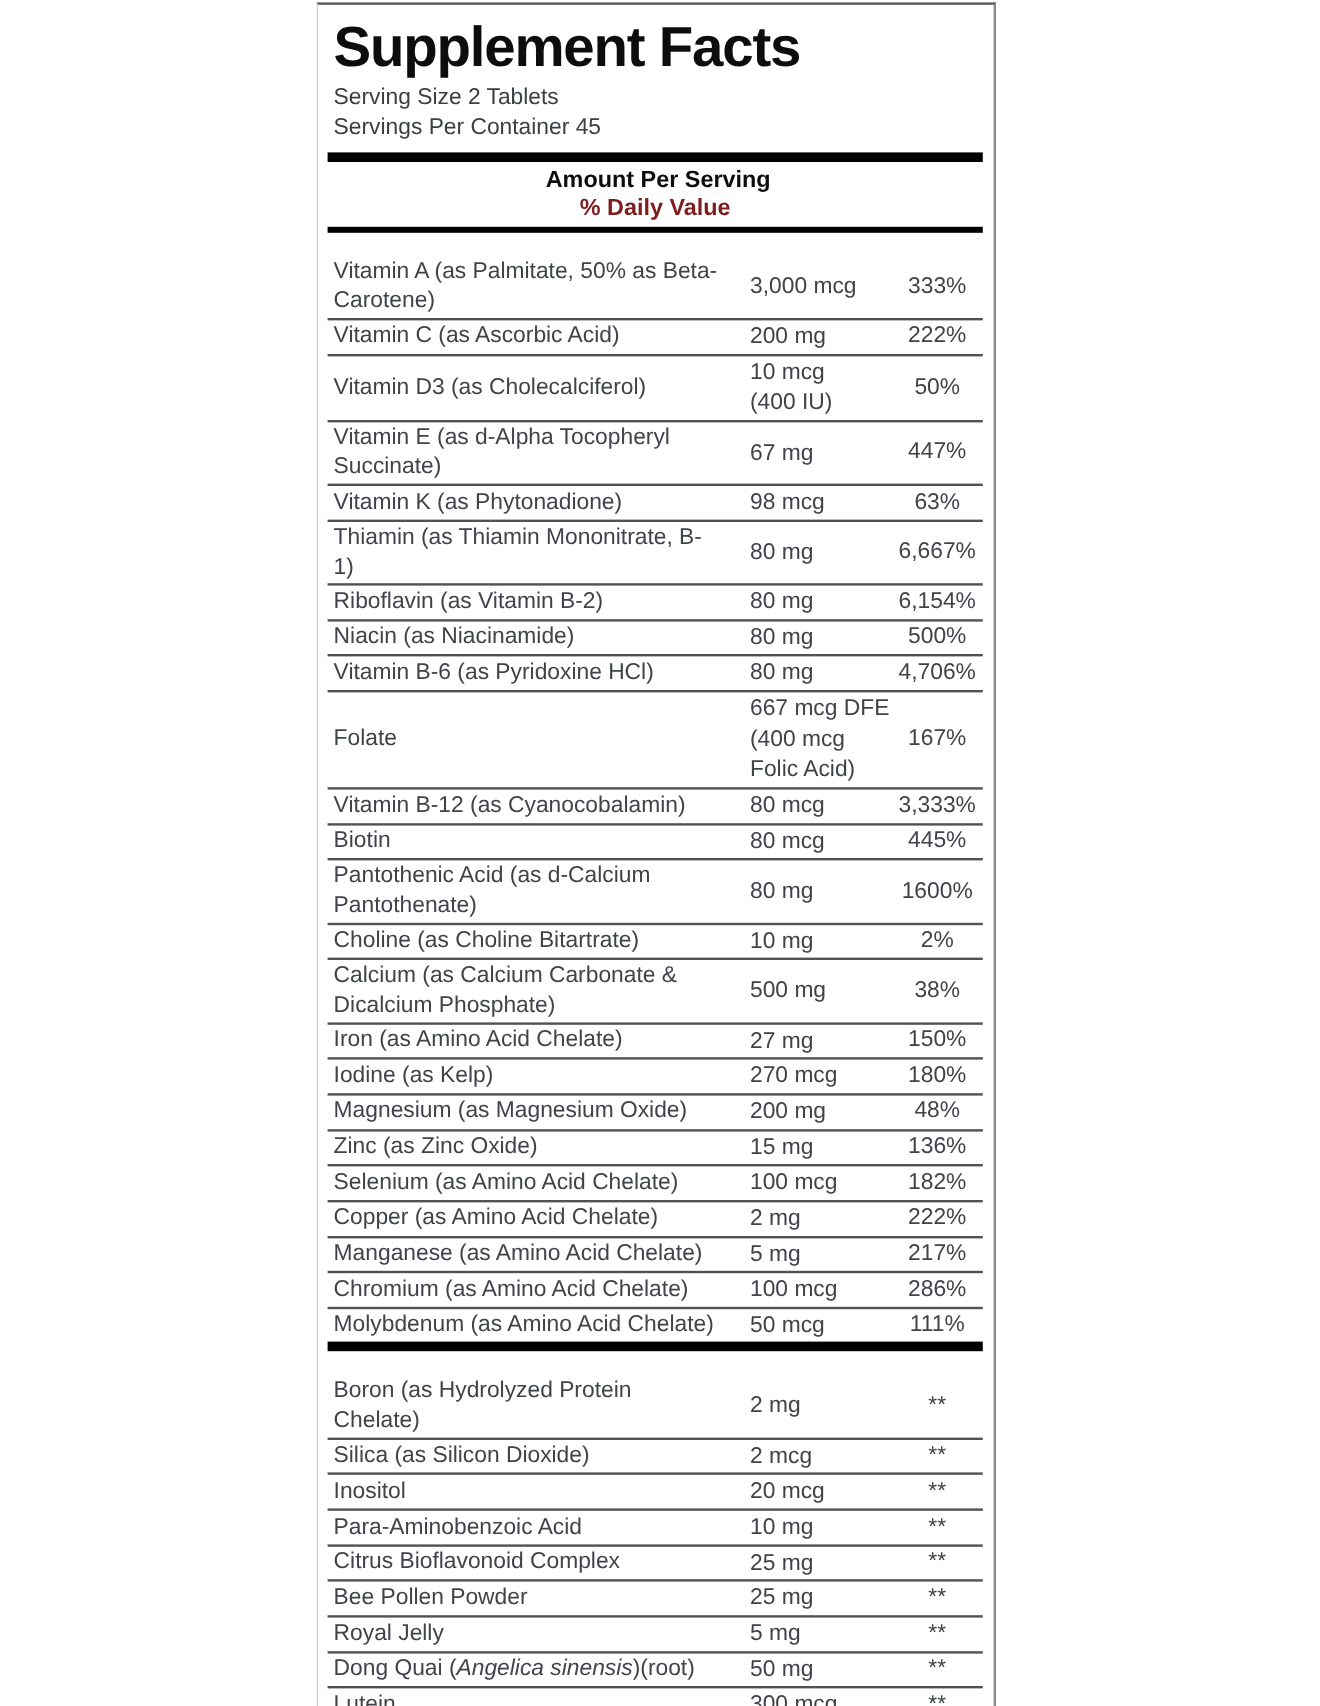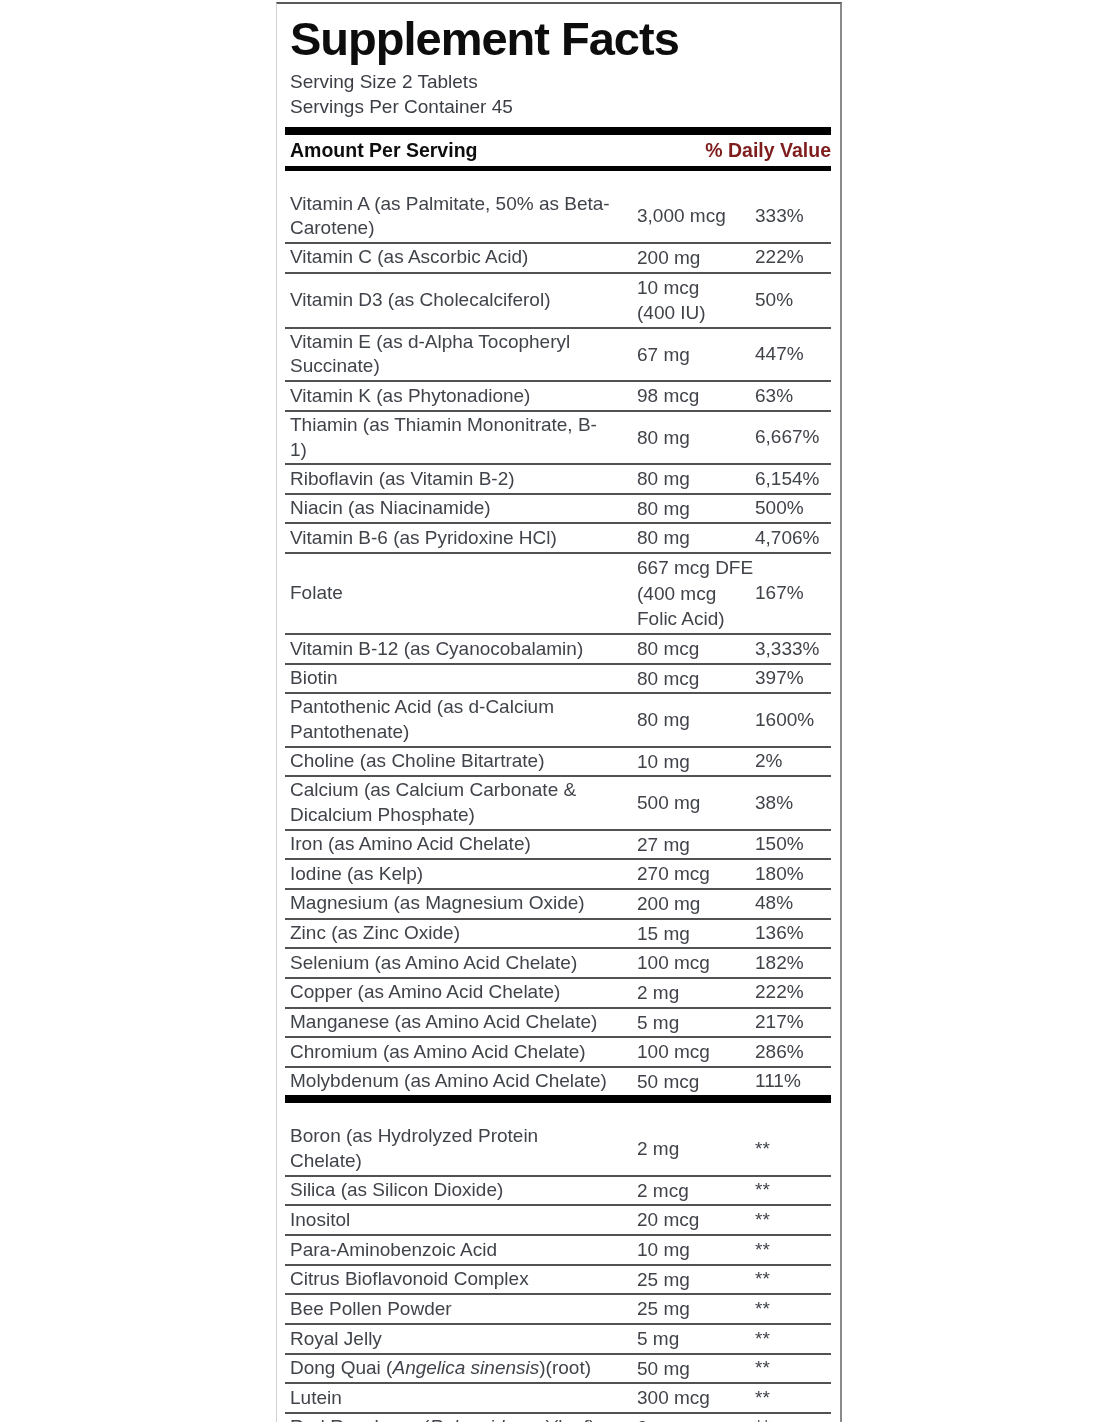--- a/index.html
+++ b/index.html
@@ -6,21 +6,21 @@
     margin: 0;
     padding: 0;
     width: 1100px;
     height: 1422px;
     background: #ffffff;
     overflow: hidden;
     font-family: "Liberation Sans", "DejaVu Sans", sans-serif;
   }
   .label-box {
     position: absolute;
-    left: 276px;
+    left: 264px;
     top: 2px;
     width: 566px;
     height: 1420px;
     box-sizing: border-box;
     border-top: 2px solid #5a5a5a;
     border-right: 2px solid #8a8a8a;
     border-left: 1px solid #d2d2d2;
     padding: 10px 9px 0 8px;
     background: #ffffff;
   }
@@ -45,20 +45,21 @@
     width: 100%;
   }
   .bar.top-bar    { height: 8px; margin-top: 7px; }
   .bar.header-bar { height: 5px; }
   .bar.section-bar{ height: 8px; }
   .bar.bottom-bar { height: 9px; }
   .header-row {
     display: flex;
     align-items: center;
     padding: 4px 0 4px 0;
+    flex-direction: column;
   }
   .header-row .h-amount {
     flex: 1;
     font-size: 19.5px;
     font-weight: bold;
     color: #0d0d0d;
     padding-left: 5px;
   }
   .header-row .h-dv {
     font-size: 19.5px;
@@ -82,21 +83,21 @@
     line-height: 1.3;
   }
   .cell-name .it { font-style: italic; }
   .cell-amount {
     width: 118px;
     white-space: pre-line;
     line-height: 1.35;
   }
   .cell-dv {
     width: 76px;
-    text-align: left;
+    text-align: center;
     line-height: 1.3;
   }
   .footnote {
     font-size: 19.5px;
     color: #3b3f45;
     padding: 7px 0 0 2px;
   }
 </style>
 </head>
 <body>
@@ -175,21 +176,21 @@
         <div class="cell-dv">167%</div>
       </div>
       <div class="row">
         <div class="cell-name"><span>Vitamin B-12 (as Cyanocobalamin)</span></div>
         <div class="cell-amount">80 mcg</div>
         <div class="cell-dv">3,333%</div>
       </div>
       <div class="row">
         <div class="cell-name"><span>Biotin</span></div>
         <div class="cell-amount">80 mcg</div>
-        <div class="cell-dv">397%</div>
+        <div class="cell-dv">445%</div>
       </div>
       <div class="row">
         <div class="cell-name"><span>Pantothenic Acid (as d-Calcium
 Pantothenate)</span></div>
         <div class="cell-amount">80 mg</div>
         <div class="cell-dv">1600%</div>
       </div>
       <div class="row">
         <div class="cell-name"><span>Choline (as Choline Bitartrate)</span></div>
         <div class="cell-amount">10 mg</div>

